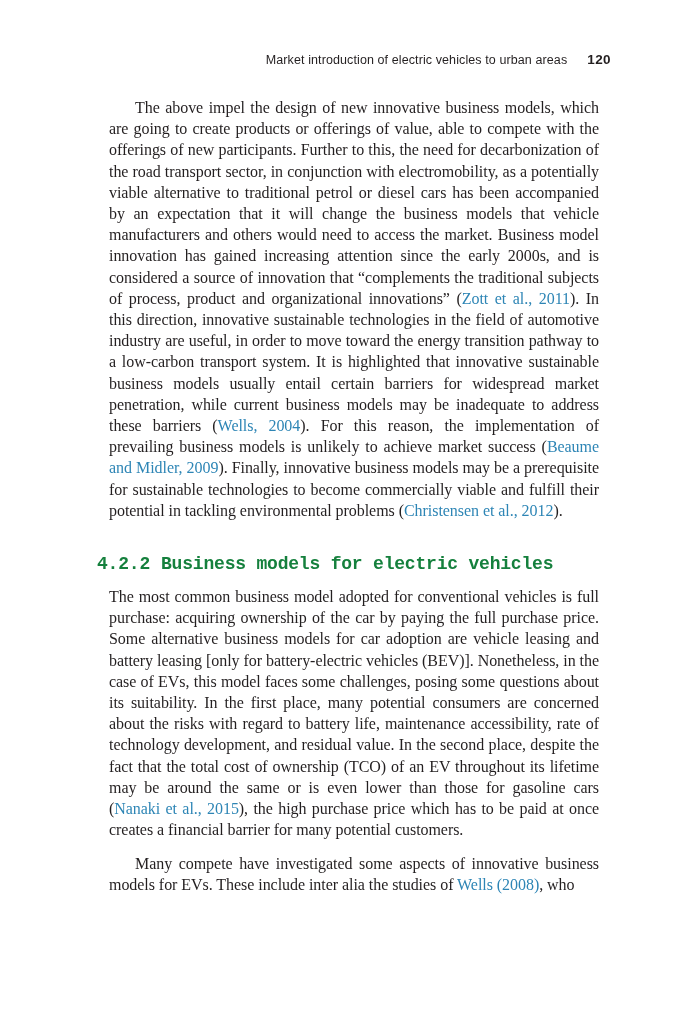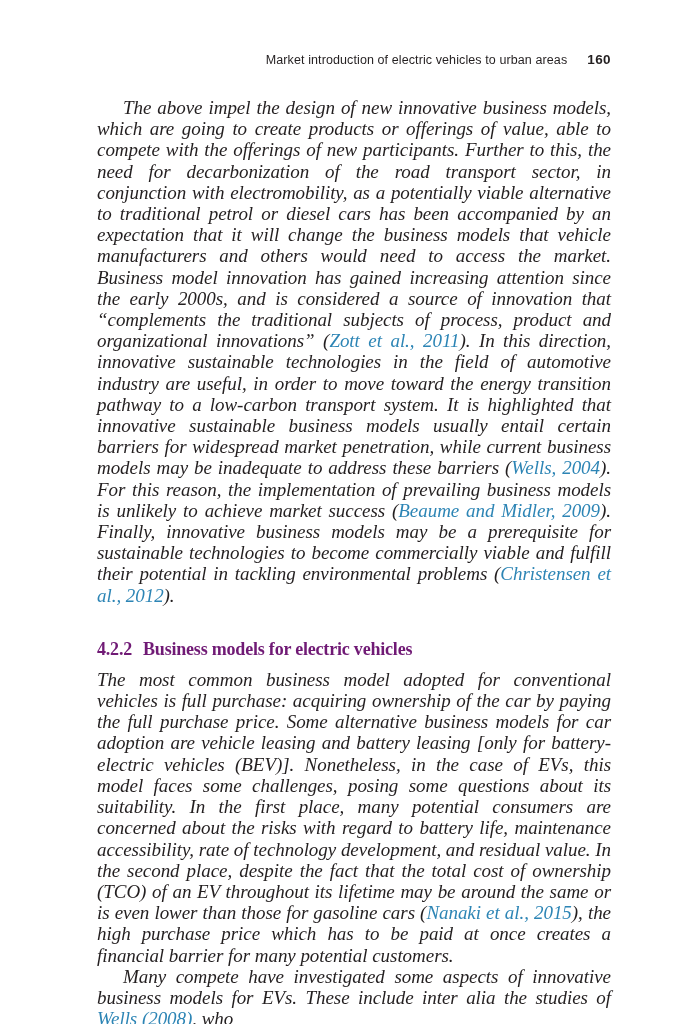--- a/index.html
+++ b/index.html
@@ -40,52 +40,51 @@
   .page-number {
     font-weight: 700;
     font-size: 13.5px;
     letter-spacing: 0.4px;
   }
   main {
     display: block;
     margin-top: 30px;
   }
   p.para {
-    margin: 0;
+    margin: 12px;
     font-family: "Liberation Serif", serif;
-    font-size: 19px;
+    font-size: 16px;
     line-height: 21.2px;
     color: var(--text-color, #231f20);
     text-align: justify;
     -webkit-hyphens: manual;
     hyphens: manual;
     letter-spacing: -0.05px;
-    font-style: italic;
   }
   p.para.indent { text-indent: 26px; }
   h2.section-heading {
     margin: 33px 0 9px 0;
-    font-family: Liberation Serif, serif;
+    font-family: Liberation Mono, monospace;
     font-size: 18px;
     font-weight: 700;
-    color: #701a75;
+    color: #15803d;
     letter-spacing: -0.2px;
   }
   h2.section-heading .sec-num { margin-right: 11px; }
   .citation { color: var(--link-color, #2d85b5); }
 </style>
 </head>
 <body>
 
 <div class="page">
   <div class="content">
 
     <header class="running-header">
       <span class="running-title">Market introduction of electric vehicles to urban areas</span>
-      <span class="page-number">160</span>
+      <span class="page-number">120</span>
     </header>
 
     <main>
       <p class="para indent"><span>The above impel the design of new innovative business models, which are going to create products or offerings of value, able to compete with the offerings of new participants. Further to this, the need for decarboni­zation of the road transport sector, in conjunction with electromobility, as a potentially viable alternative to traditional petrol or diesel cars has been accompanied by an expectation that it will change the business models that vehicle manufacturers and others would need to access the market. Business model innovation has gained increasing attention since the early 2000s, and is considered a source of innovation that “complements the traditional subjects of process, product and organizational innovations” (</span><span class="citation">Zott et al., 2011</span><span>). In this direction, innovative sustainable technologies in the field of automotive industry are useful, in order to move toward the energy transition pathway to a low-carbon transport system. It is highlighted that innovative sustainable business models usually entail cer­tain barriers for widespread market penetration, while current business models may be inadequate to address these barriers (</span><span class="citation">Wells, 2004</span><span>). For this reason, the implementation of prevailing business models is unlikely to achieve market success (</span><span class="citation">Beaume and Midler, 2009</span><span>). Finally, innovative business models may be a prerequisite for sustainable technologies to become commercially viable and fulfill their potential in tackling environ­mental problems (</span><span class="citation">Christensen et al., 2012</span><span>).</span></p>
 
       <h2 class="section-heading">
         <span class="sec-num">4.2.2</span><span class="sec-title">Business models for electric vehicles</span>
       </h2>
 
       <p class="para"><span>The most common business model adopted for conventional vehicles is full purchase: acquiring ownership of the car by paying the full purchase price. Some alternative business models for car adoption are vehicle leas­ing and battery leasing [only for battery-electric vehicles (BEV)]. Nonetheless, in the case of EVs, this model faces some challenges, posing some questions about its suitability. In the first place, many potential con­sumers are concerned about the risks with regard to battery life, mainte­nance accessibility, rate of technology development, and residual value. In the second place, despite the fact that the total cost of ownership (TCO) of an EV throughout its lifetime may be around the same or is even lower than those for gasoline cars (</span><span class="citation">Nanaki et al., 2015</span><span>), the high purchase price which has to be paid at once creates a financial barrier for many potential customers.</span></p>

